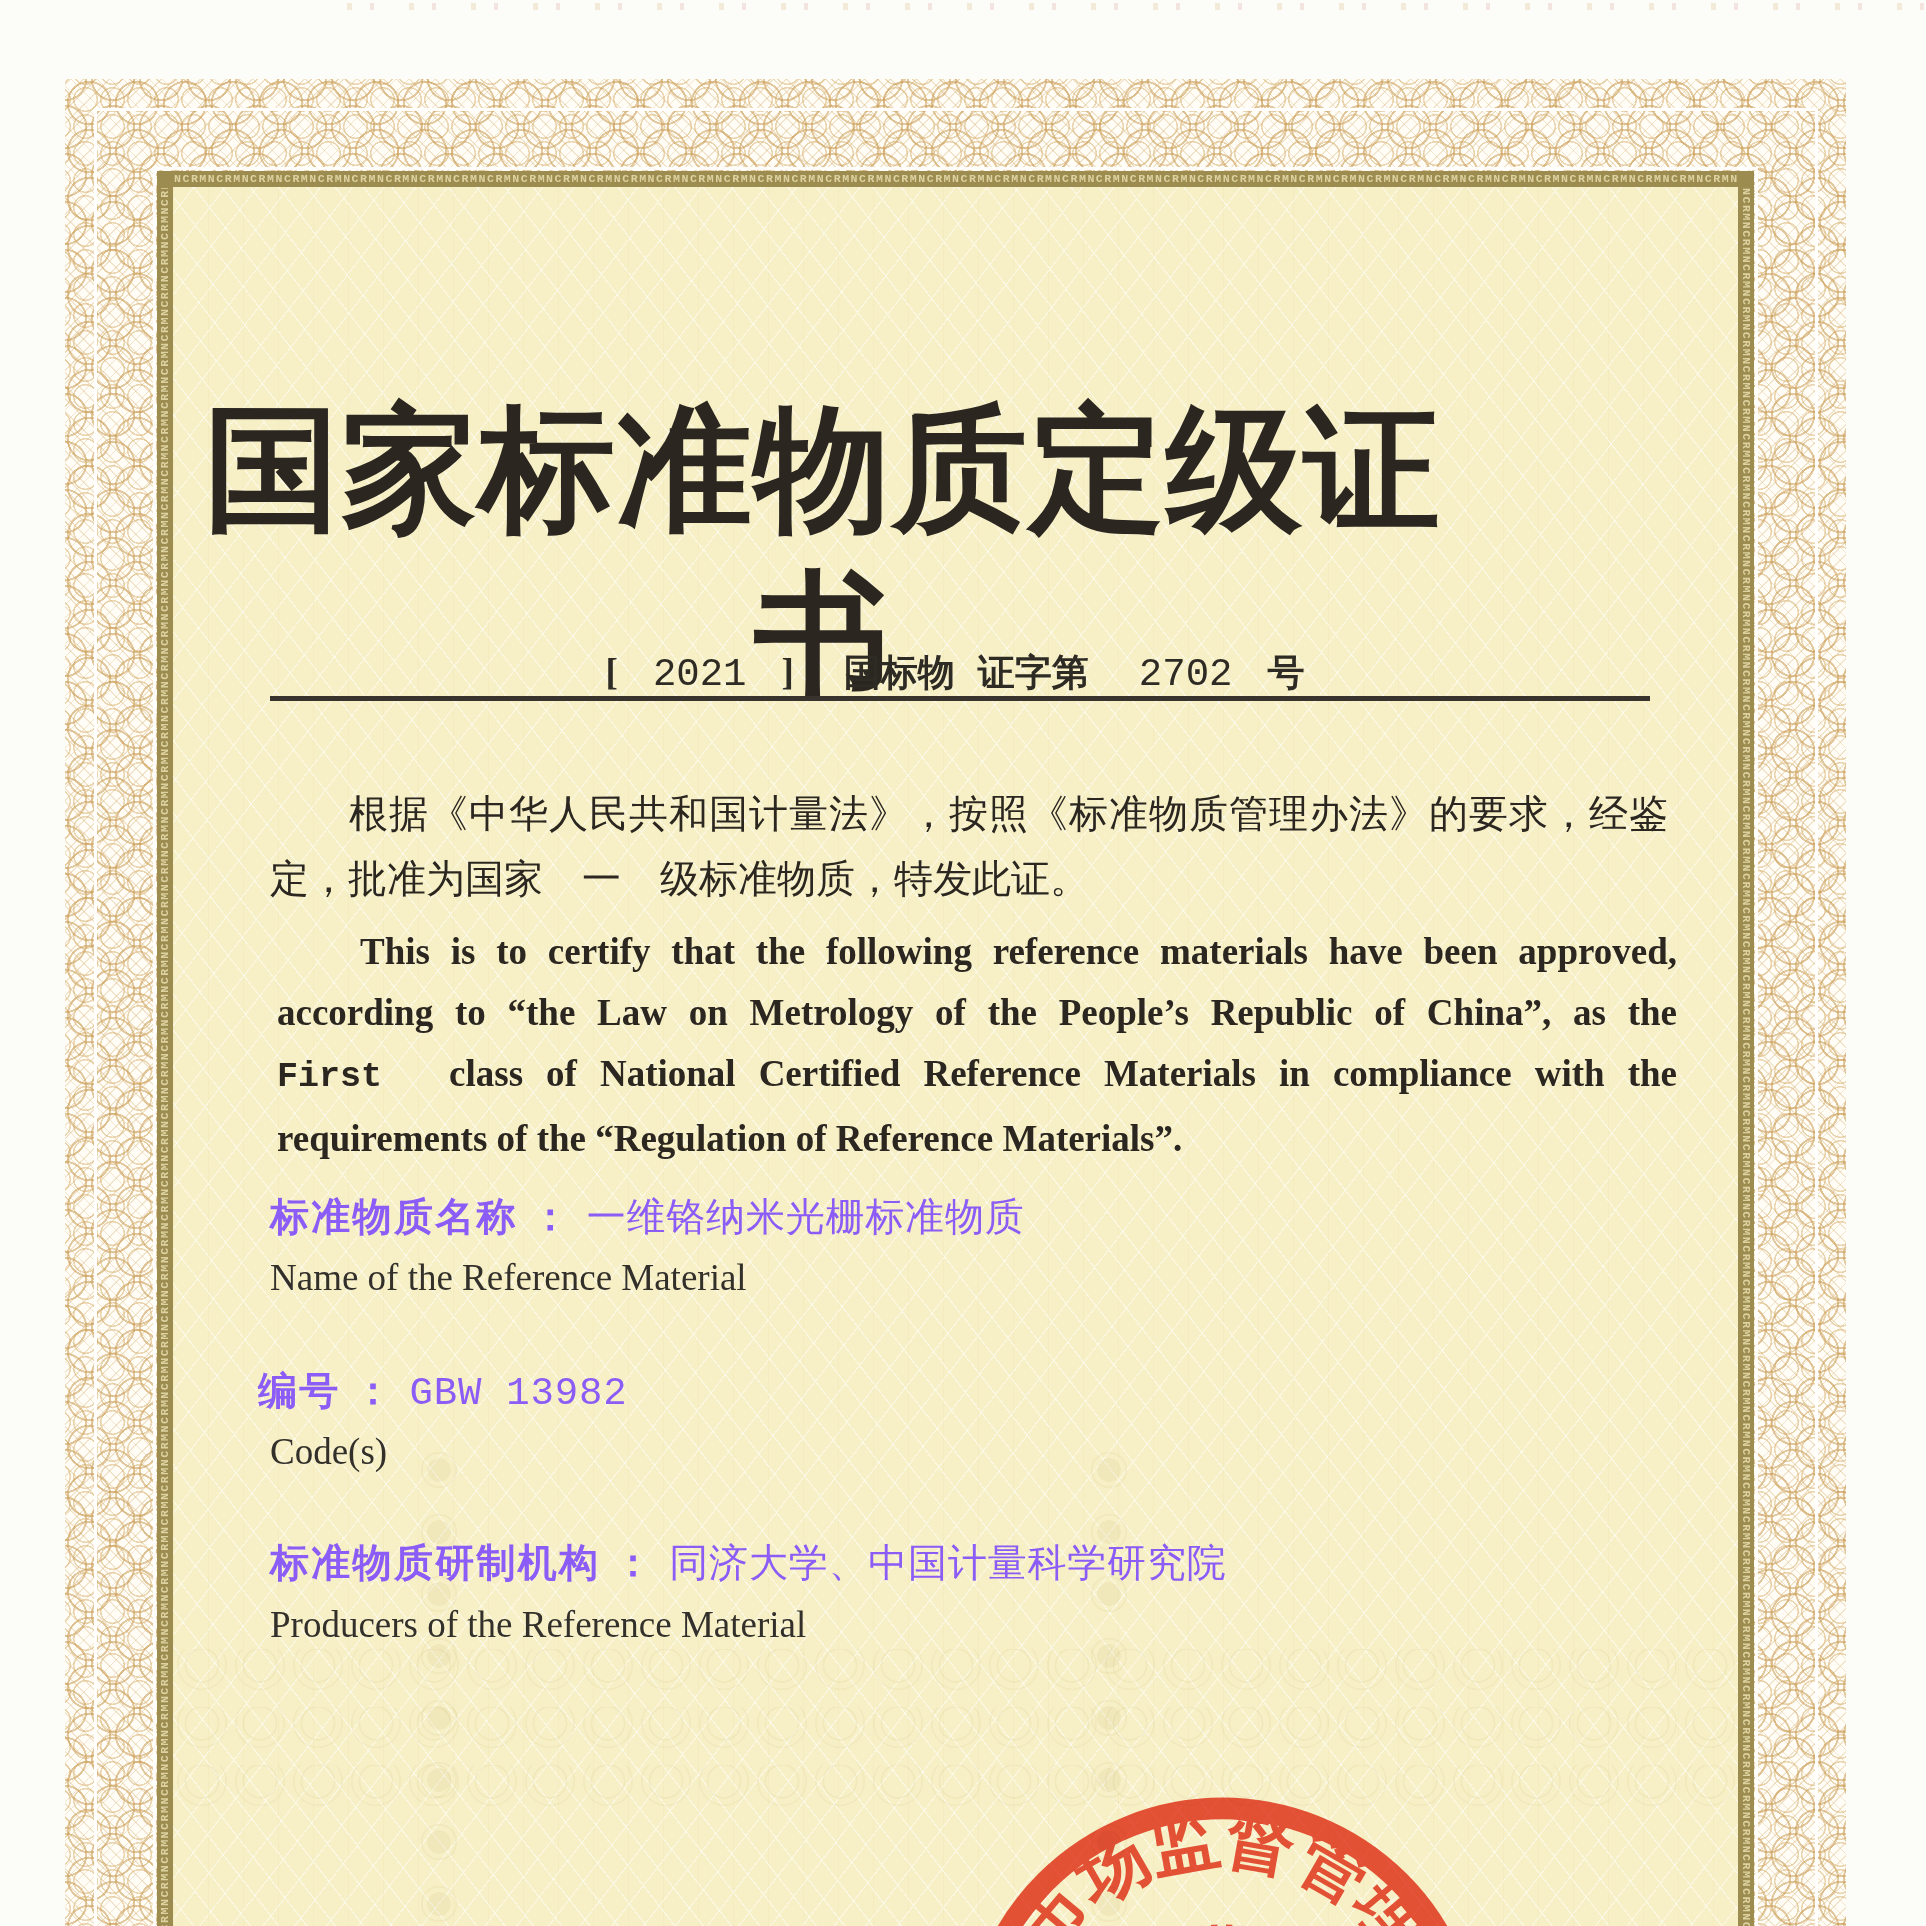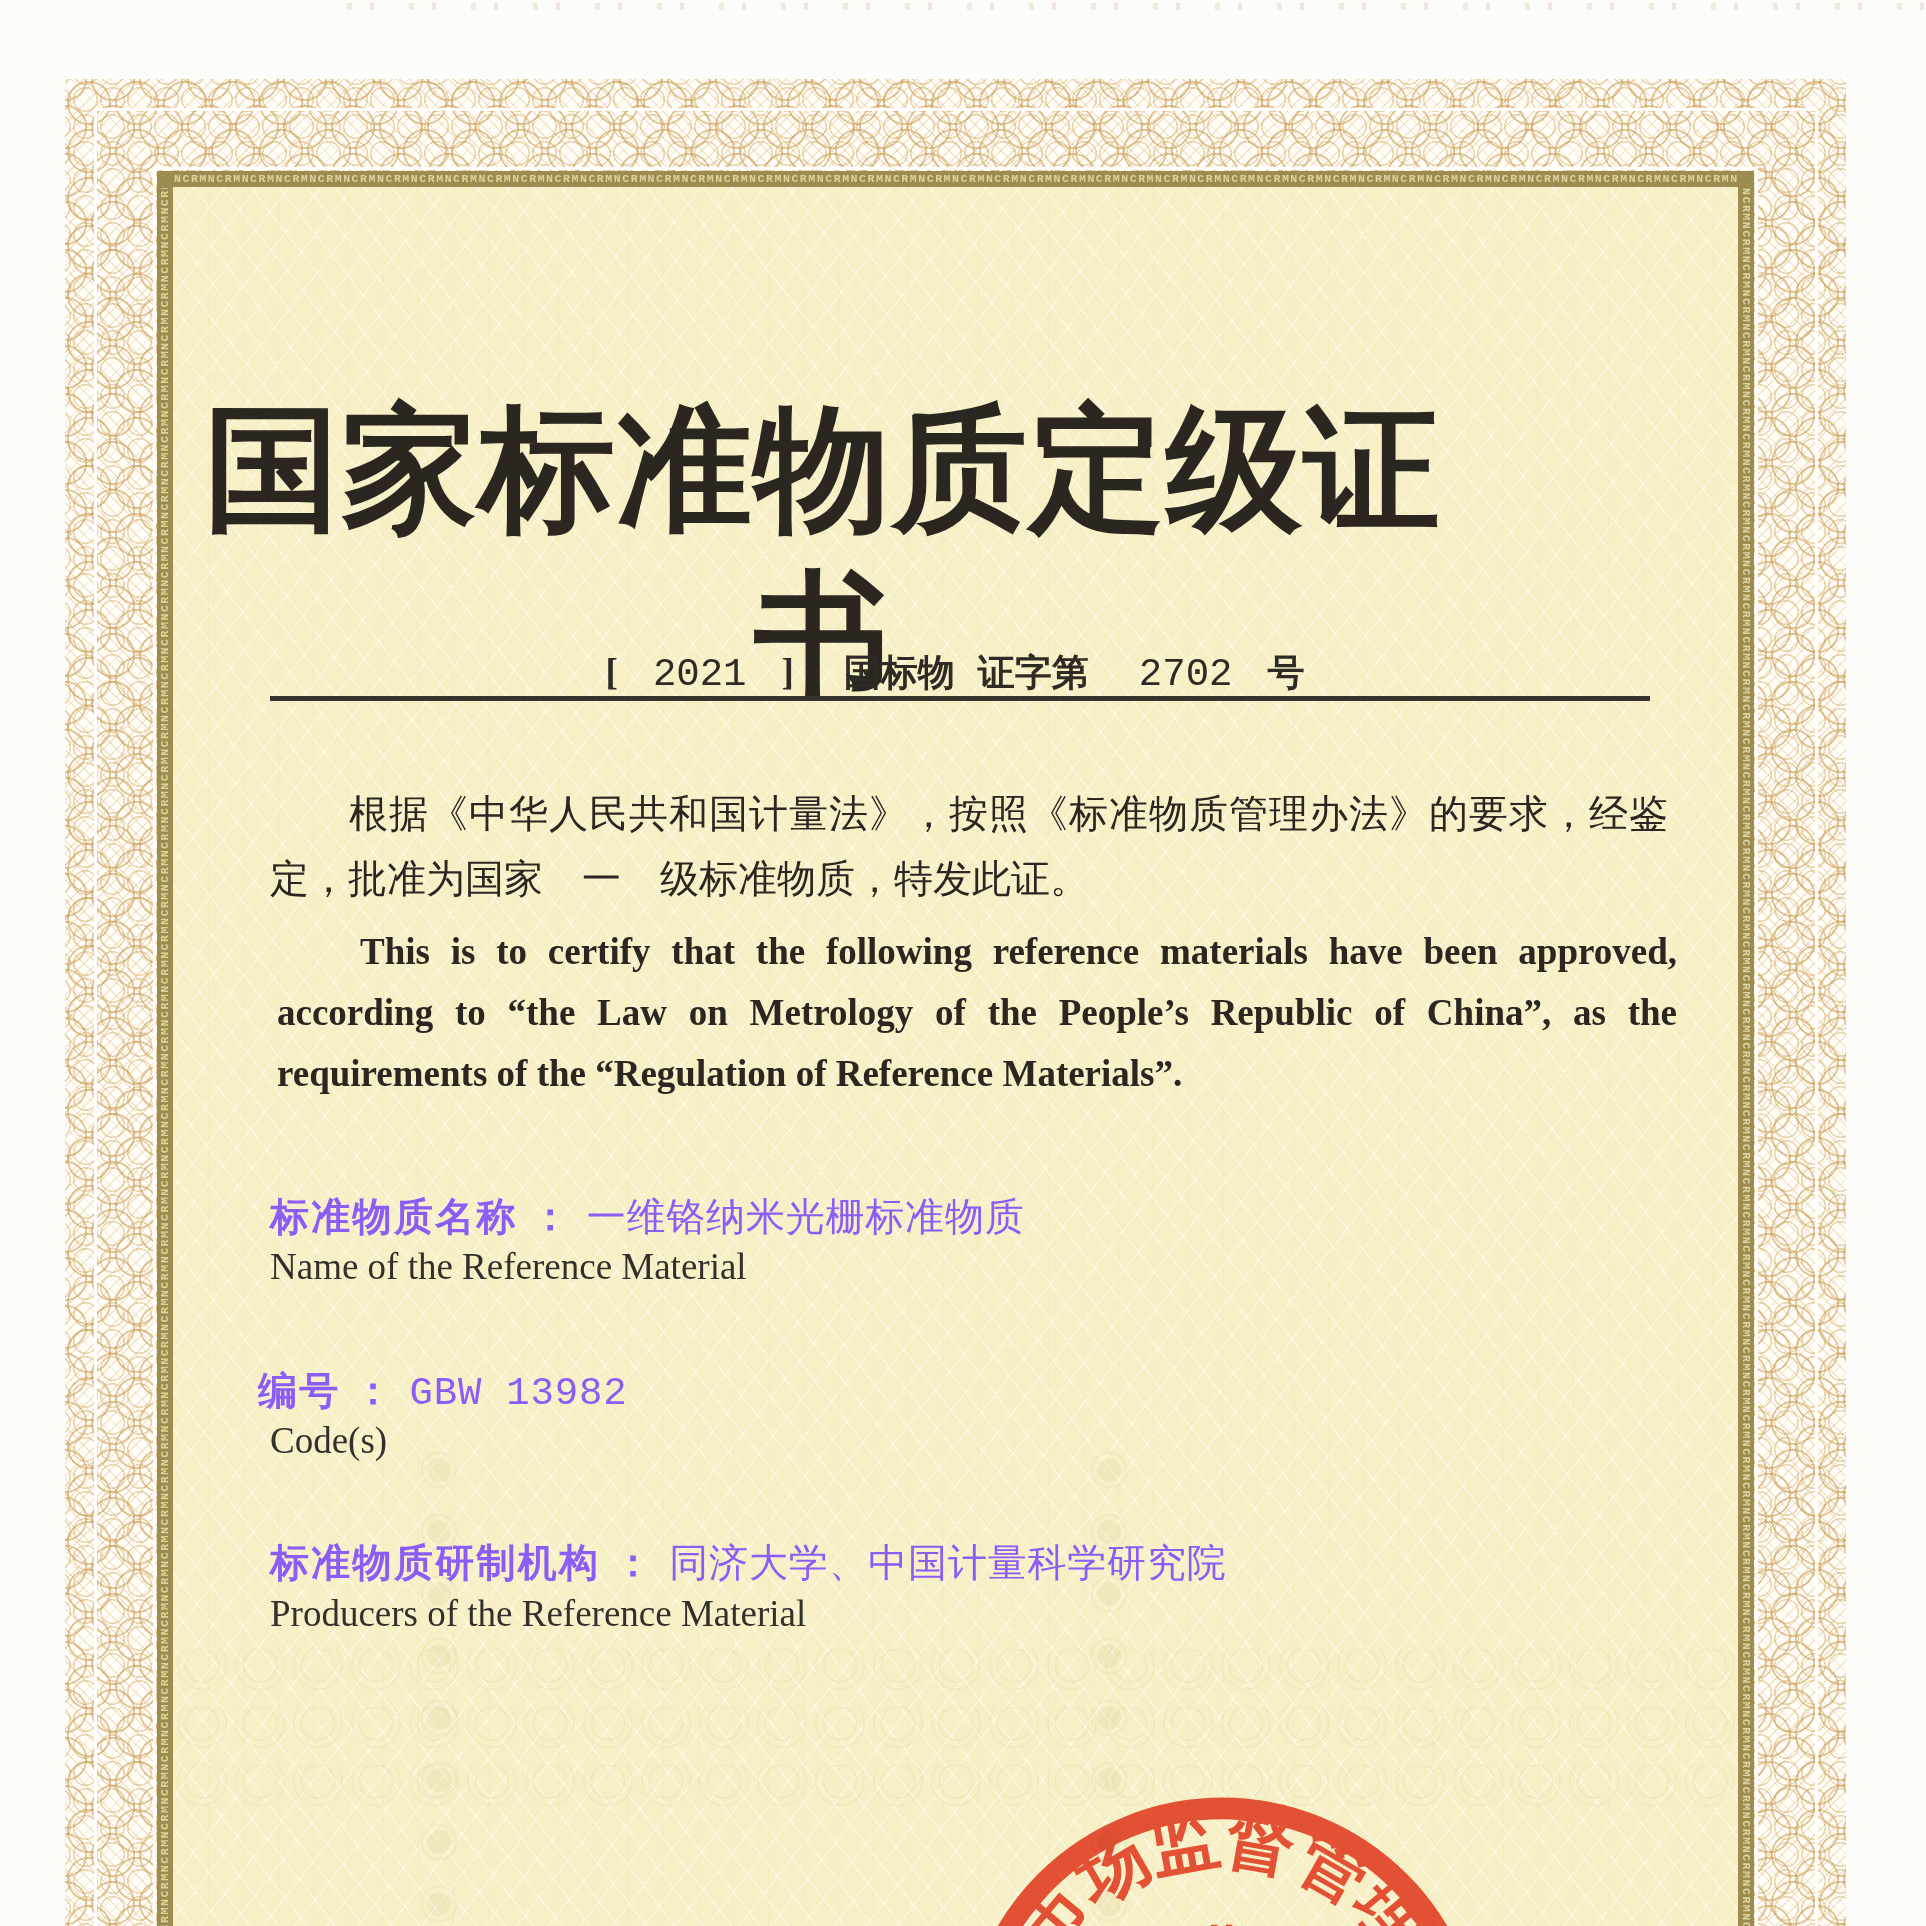--- a/index.html
+++ b/index.html
@@ -69,21 +69,21 @@
   .para-cn .j{text-align:justify;text-align-last:justify;text-indent:79px;}
   .para-en{left:277px;width:1400px;top:921px;font-size:37px;line-height:61px;color:#2b2620;font-weight:bold;}
   .para-en .j{text-align:justify;text-align-last:justify;}
   .ind{text-indent:83px;}
   .spacer3{display:inline-block;width:67px;}
   .para-en .mono{font-size:35px;}
 
   .row-label{font-size:39px;font-weight:700;letter-spacing:2.3px;color:#8b5cf6;}
   .row-label .val{font-weight:400;letter-spacing:0.8px;}
   .row-label .colon{font-weight:700;margin:0 14.6px 0 13px;}
-  .row-cap{font-size:37px;color:#33302b;letter-spacing:0;}
+  .row-cap{font-size:37px;color:#33302b;letter-spacing:0;margin-top:11px;}
   .r1a{left:270px;top:1190px;} .r1b{left:270px;top:1245px;}
   .r2a{left:258px;top:1364px;} .r2b{left:270px;top:1419px;}
   .r3a{left:270px;top:1536px;} .r3b{left:270px;top:1592px;}
   .val-mono{font-family:"Liberation Mono","DejaVu Sans Mono",monospace;font-weight:400;letter-spacing:0.8px;}
 
   
   .seal{position:absolute;left:955px;top:1791px;width:535px;height:535px;z-index:4;
     mix-blend-mode:multiply;opacity:.9;}
 </style>
 </head>
@@ -128,20 +128,21 @@
   <div class="abs rule"></div>
 
   <div class="abs cn para-cn">
     <div class="j">根据《中华人民共和国计量法》，按照《标准物质管理办法》的要求，经鉴</div>
     <div>定，批准为国家　一　级标准物质，特发此证。</div>
   </div>
 
   <div class="abs para-en">
     <div class="j ind">This is to certify that the following reference materials have been approved,</div>
     <div class="j">according to “the Law on Metrology of the People’s Republic of China”, as the</div>
+    <div class="j"><span class="mono">First</span><span class="spacer3"></span><span>class of National Certified Reference Materials in compliance with the</span></div>
     <div>requirements of the “Regulation of Reference Materials”.</div>
   </div>
 
   <div class="abs cn row-label r1a">
     <span>标准物质名称</span><span class="colon">：</span><span class="val">一维铬纳米光栅标准物质</span>
   </div>
   <div class="abs row-cap r1b">Name of the Reference Material</div>
 
   <div class="abs cn row-label r2a">
     <span>编号</span><span class="colon">：</span><span class="val val-mono">GBW 13982</span>

